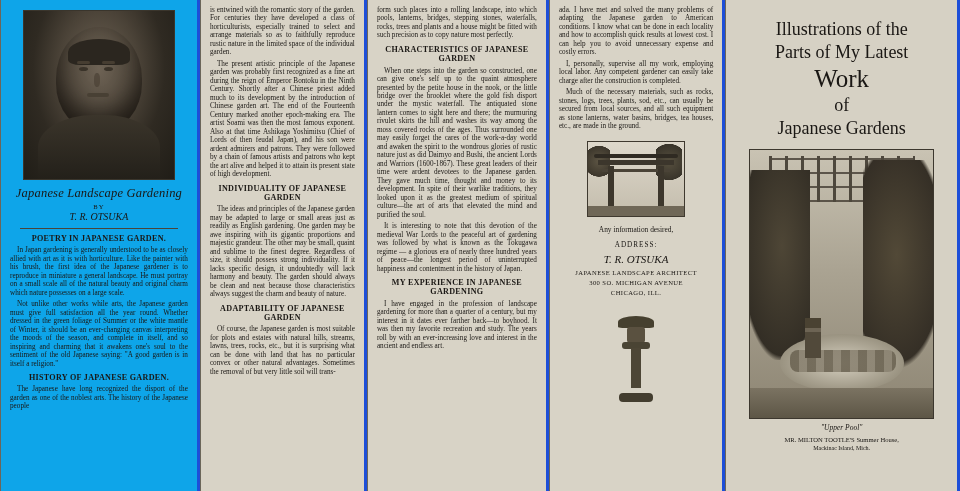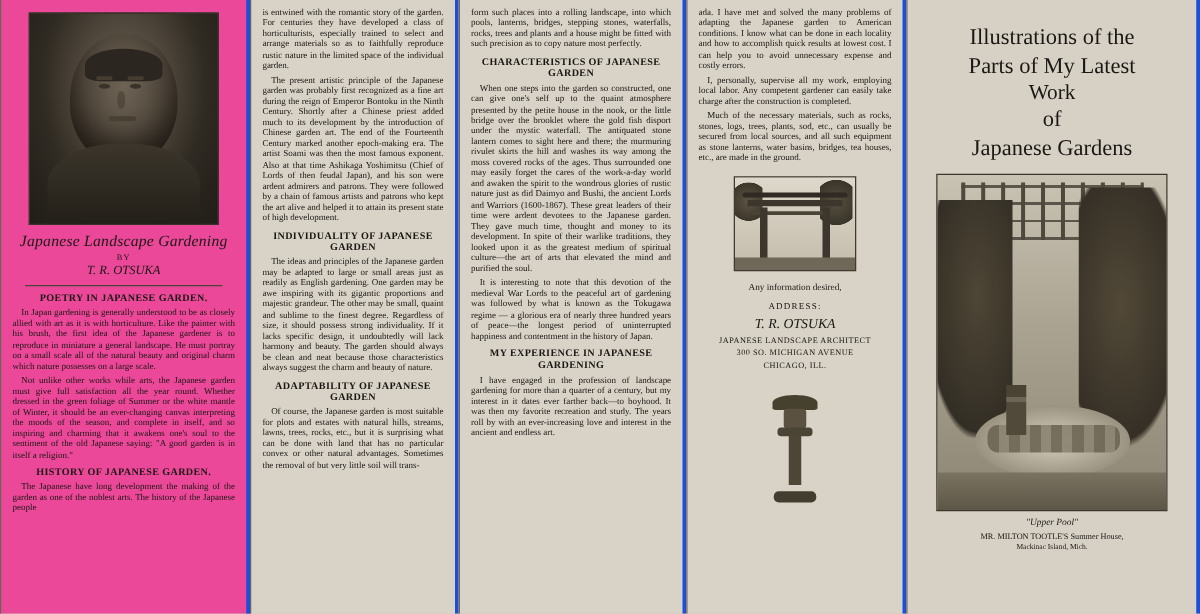--- a/index.html
+++ b/index.html
@@ -17,21 +17,21 @@
   }
   .panel{
     position:relative;
     box-sizing:border-box;
     background:#d8d3c6;
     border-left:1px solid #6b6659;
     border-right:3px solid #1d4ed8;
     padding:6px 9px 4px 9px;
     overflow:hidden;
   }
-  .p1{width:211px;background:#ec4899;}
+  .p1{width:211px;background:#0ea5e9;}
   .p2{width:176px;}
   .p3{width:192px;}
   .p4{width:186px;}
   .p5{width:248px;background:#d6d1c4;}
   .col-text{
     font-size:7.2px;
     line-height:1.18;
     text-align:justify;
     -webkit-hyphens:auto;hyphens:auto;
   }
@@ -113,21 +113,21 @@
   .lantern .fire{position:absolute;left:18px;top:11px;width:18px;height:16px;background:#5a5140;border-radius:3px;}
   .lantern .mid{position:absolute;left:13px;top:26px;width:28px;height:7px;background:#4a4434;border-radius:3px;}
   .lantern .stem{position:absolute;left:22px;top:32px;width:10px;height:40px;background:#4d4636;}
   .lantern .base{position:absolute;left:10px;bottom:0;width:34px;height:9px;background:#433d2f;border-radius:4px;}
   
   .cover-title{
     text-align:center;font-size:18px;line-height:1.25;
     font-family:"Liberation Serif", serif;
     margin:12px 6px 4px 6px;
   }
-  .cover-title .big{display:block;font-size:17px;}
+  .cover-title .big{display:block;font-size:25px;}
   .cover-photo{
     margin:10px 14px 4px 14px;height:268px;
     border:1px solid #3c372e;
     position:relative;overflow:hidden;
     background:linear-gradient(180deg,#c9c3b3 0%,#aaa392 45%,#8d8573 100%);
   }
   .cp-trellis{
     position:absolute;left:10%;right:10%;top:6px;height:46px;
     background:
       repeating-linear-gradient(90deg,#3a342a 0 3px, rgba(0,0,0,0) 3px 16px),
@@ -165,21 +165,21 @@
     <div class="byline">BY</div>
     <div class="author1">T. R. OTSUKA</div>
     <div class="rule"></div>
     <div class="head">POETRY IN JAPANESE GARDEN.</div>
     <div class="col-text">
       <p>In Japan gardening is generally understood to be as closely allied with art as it is with horticulture. Like the painter with his brush, the first idea of the Japanese gardener is to reproduce in miniature a general landscape. He must portray on a small scale all of the natural beauty and original charm which nature possesses on a large scale.</p>
       <p>Not unlike other works while arts, the Japanese garden must give full satisfaction all the year round. Whether dressed in the green foliage of Summer or the white mantle of Winter, it should be an ever-changing canvas interpreting the moods of the season, and complete in itself, and so inspiring and charming that it awakens one's soul to the sentiment of the old Japanese saying: "A good garden is in itself a religion."</p>
     </div>
     <div class="head">HISTORY OF JAPANESE GARDEN.</div>
     <div class="col-text">
-      <p>The Japanese have long development the making of the garden as one of the noblest arts. The history of the Japanese people</p>
+      <p>The Japanese have long recognized the disport of the garden as one of the noblest arts. The history of the Japanese people</p>
     </div>
   </section>
 
   <section class="panel p2">
     <div class="col-text">
       <p style="text-indent:0">is entwined with the romantic story of the garden. For centuries they have developed a class of horticulturists, especially trained to select and arrange materials so as to faithfully reproduce rustic nature in the limited space of the individual garden.</p>
       <p>The present artistic principle of the Japanese garden was probably first recognized as a fine art during the reign of Emperor Bontoku in the Ninth Century. Shortly after a Chinese priest added much to its development by the introduction of Chinese garden art. The end of the Fourteenth Century marked another epoch-making era. The artist Soami was then the most famous exponent. Also at that time Ashikaga Yoshimitsu (Chief of Lords of then feudal Japan), and his son were ardent admirers and patrons. They were followed by a chain of famous artists and patrons who kept the art alive and helped it to attain its present state of high development.</p>
     </div>
     <div class="head">INDIVIDUALITY OF JAPANESE GARDEN</div>
     <div class="col-text">

